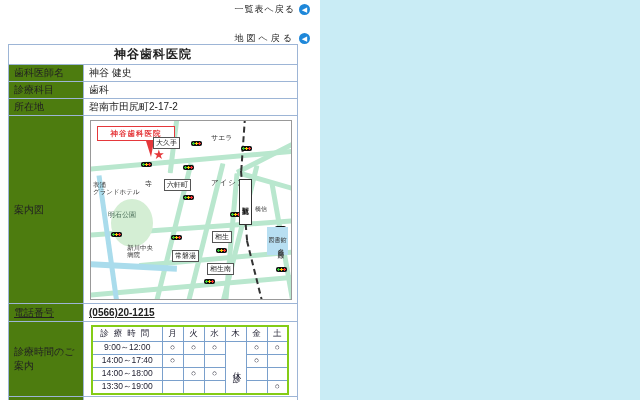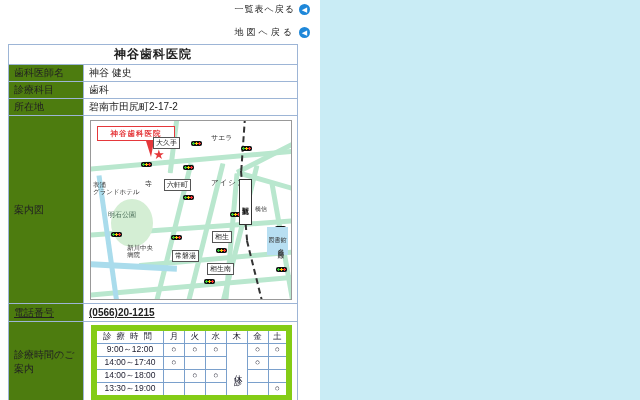--- a/index.html
+++ b/index.html
@@ -4,21 +4,21 @@
 <style>
   * { margin:0; padding:0; box-sizing:border-box; }
   html,body { width:640px; height:400px; overflow:hidden; background:#fff;
     font-family:"Liberation Sans","DejaVu Sans",sans-serif; }
   #stage { position:relative; width:640px; height:400px; background:#fff; overflow:hidden; }
 
   
   .panel-right { position:absolute; left:320px; top:0; width:320px; height:400px; background:#c9ecf5; }
 
   
-  .nav { position:absolute; left:180px; top:3px; width:130px; display:flex; flex-direction:column; gap:10px; align-items:flex-end; }
+  .nav { position:absolute; left:180px; top:3px; width:130px; display:flex; flex-direction:column; gap:16px; align-items:flex-end; }
   .nav-link { display:flex; align-items:center; gap:4px; cursor:pointer; }
   .nav-link .txt { font-size:9px; color:#222; letter-spacing:1px; }
   .nav-link.wide .txt { letter-spacing:3px; }
   .back-icon { width:11px; height:11px; border-radius:50%; background:#1e87d9; color:#fff;
     font-size:7px; line-height:11px; text-align:center; display:inline-block; }
 
   
   table.main { position:absolute; left:8px; top:44px; width:290px; border-collapse:collapse;
     background:#fff; }
   table.main td, table.main th { border:1px solid #9db5d6; font-size:10px; color:#222;
@@ -56,21 +56,21 @@
   .marker-box { position:absolute; left:6px; top:5px; width:78px; height:15px; border:1px solid #e5383b;
     color:#e5383b; font-size:7.5px; font-weight:bold; letter-spacing:1px; text-align:center; line-height:13px; background:#fff; }
   .marker-tri { position:absolute; left:55px; top:20px; width:0; height:0;
     border-left:5px solid transparent; border-right:3px solid transparent; border-top:16px solid #e5383b; }
   .marker-star { position:absolute; left:62px; top:26px; color:#e5383b; font-size:13px; }
 
   
   table.sched { border-collapse:collapse; margin:2px 0 0 2px; }
   table.sched td, table.sched th { border:1px solid #7aa0cc; font-size:8.5px; color:#223;
     text-align:center; padding:0 2px; font-weight:normal; }
-  table.sched { border:6px solid #84cc16; }
+  table.sched { border:2px solid #84cc16; }
   table.sched th { height:15px; }
   table.sched td { height:11.5px; }
   .col-time { width:70px; }
   .col-day { width:21px; }
   th.timehdr { letter-spacing:5px; }
   td.mark { color:#8a99ad; font-size:9px; }
   td.closed-cell { writing-mode:vertical-rl; font-size:8.5px; letter-spacing:2px; color:#223; }
 </style>
 </head>
 <body>

